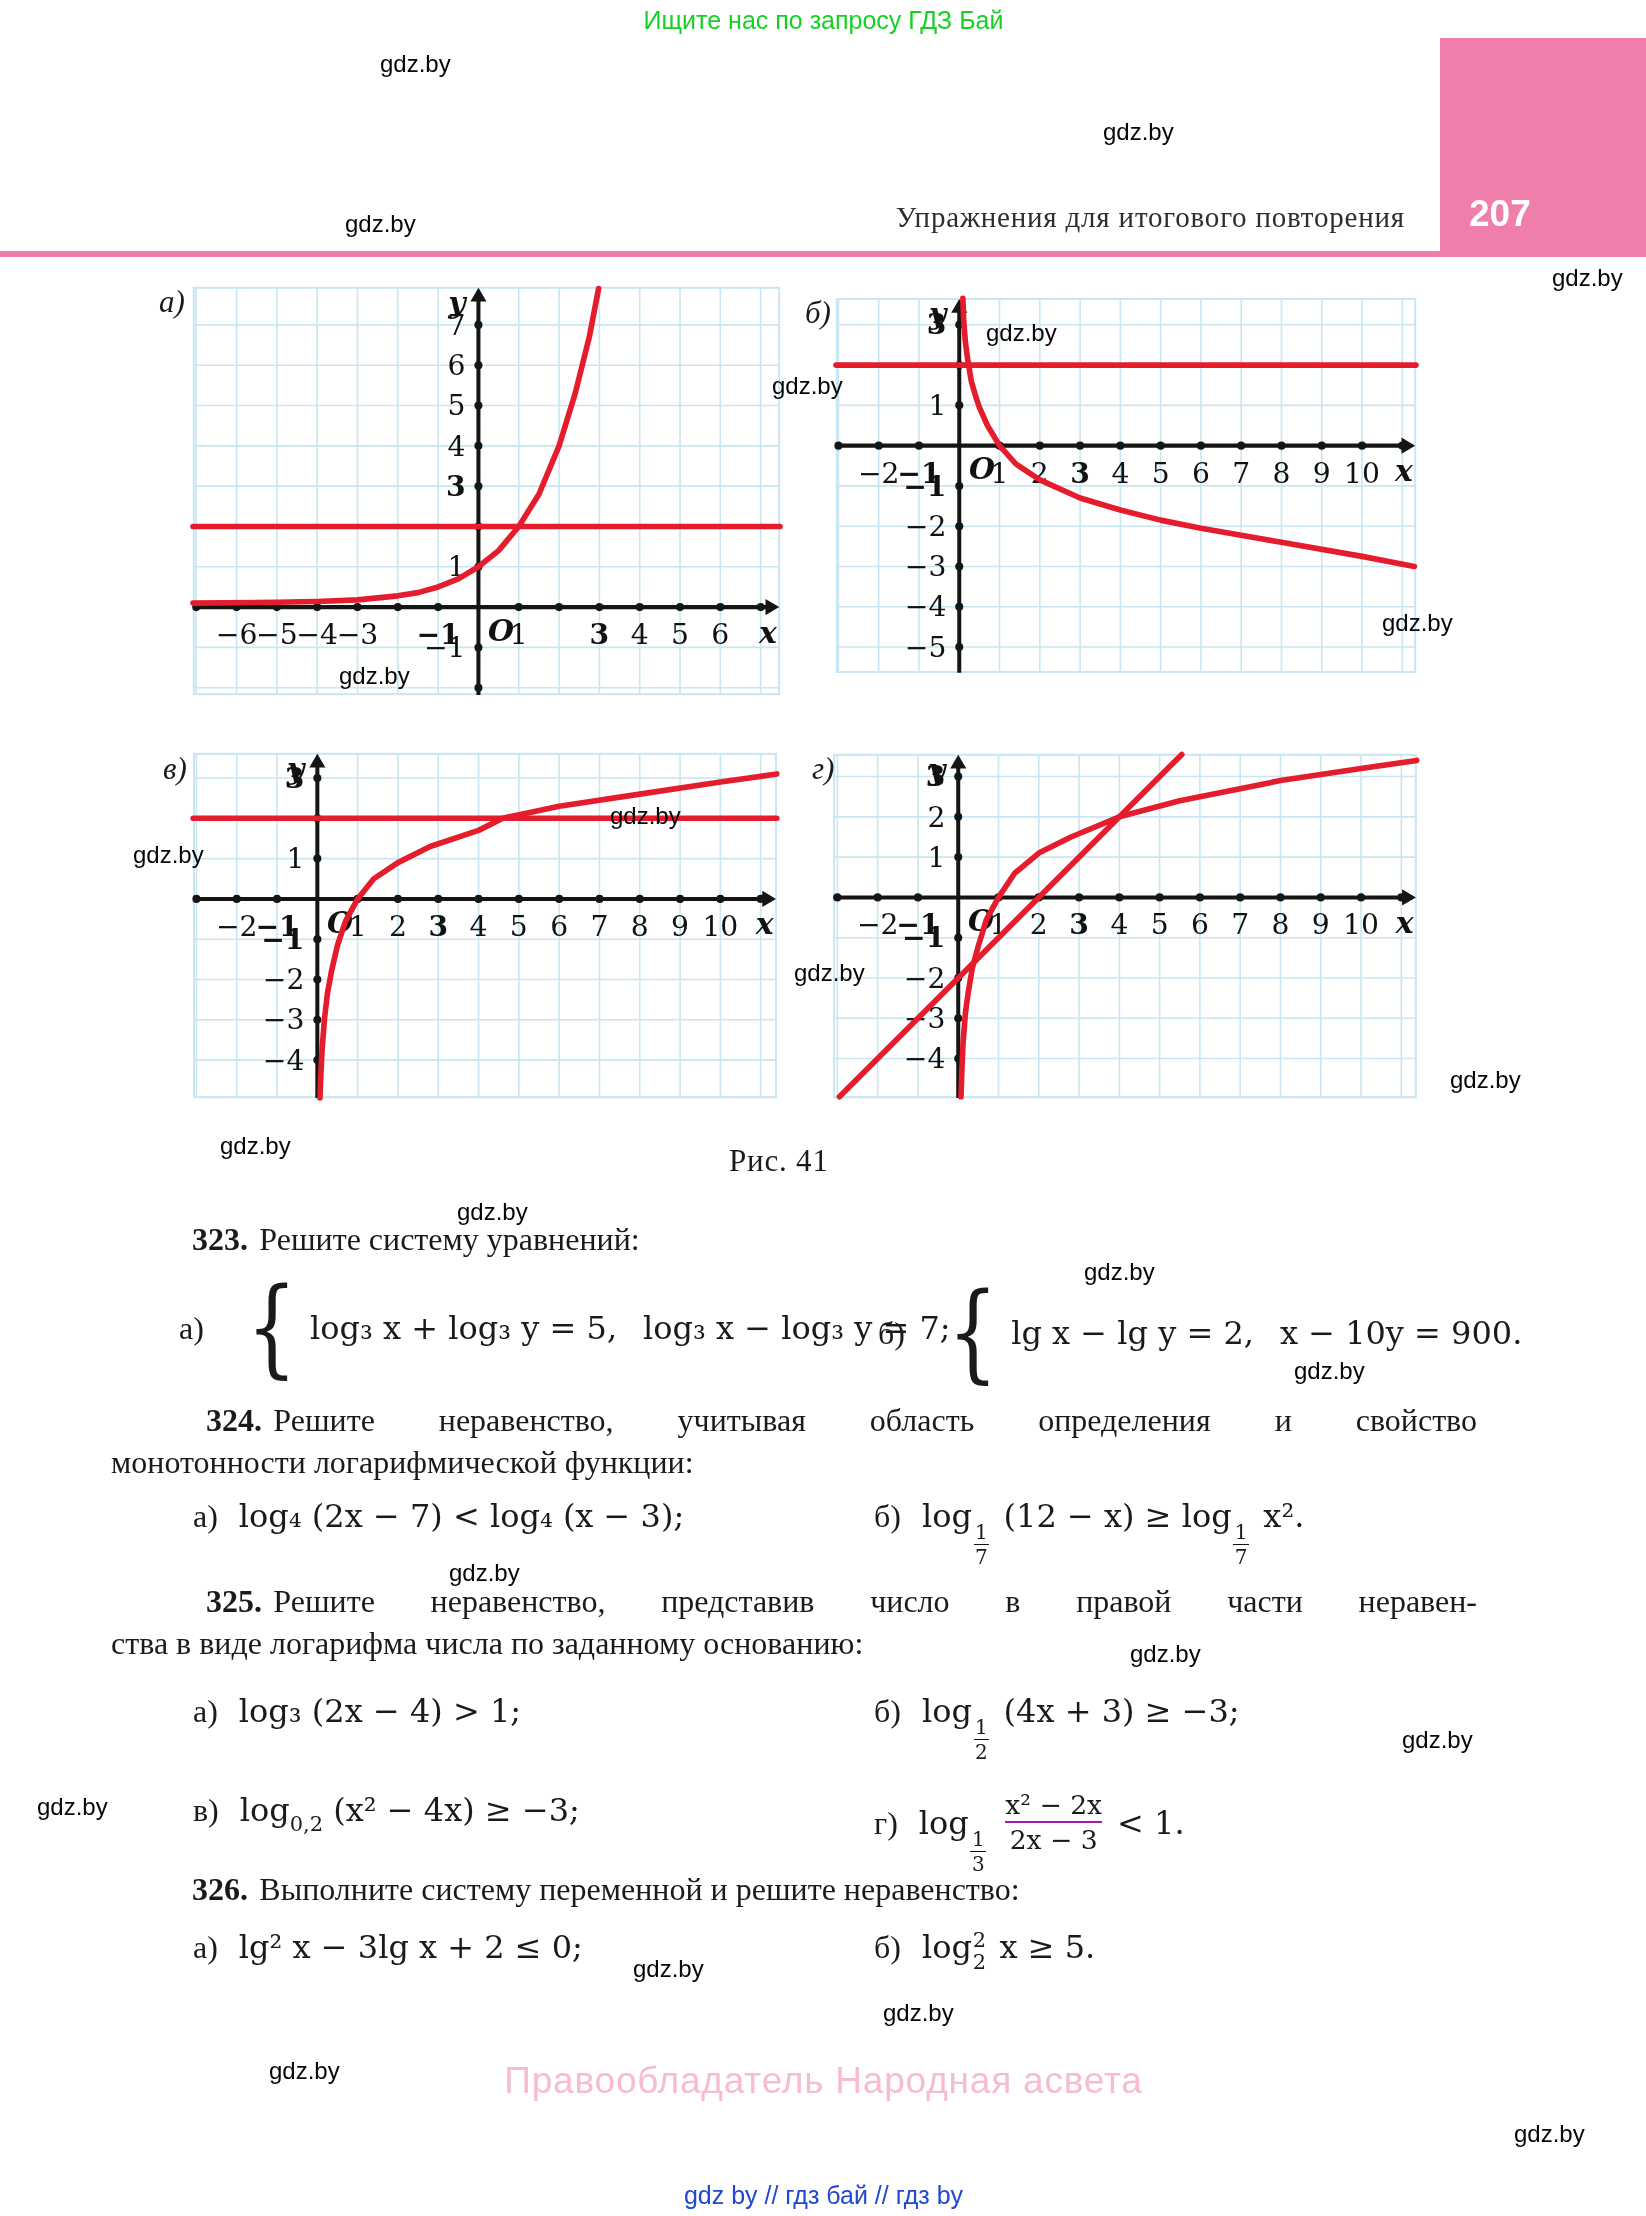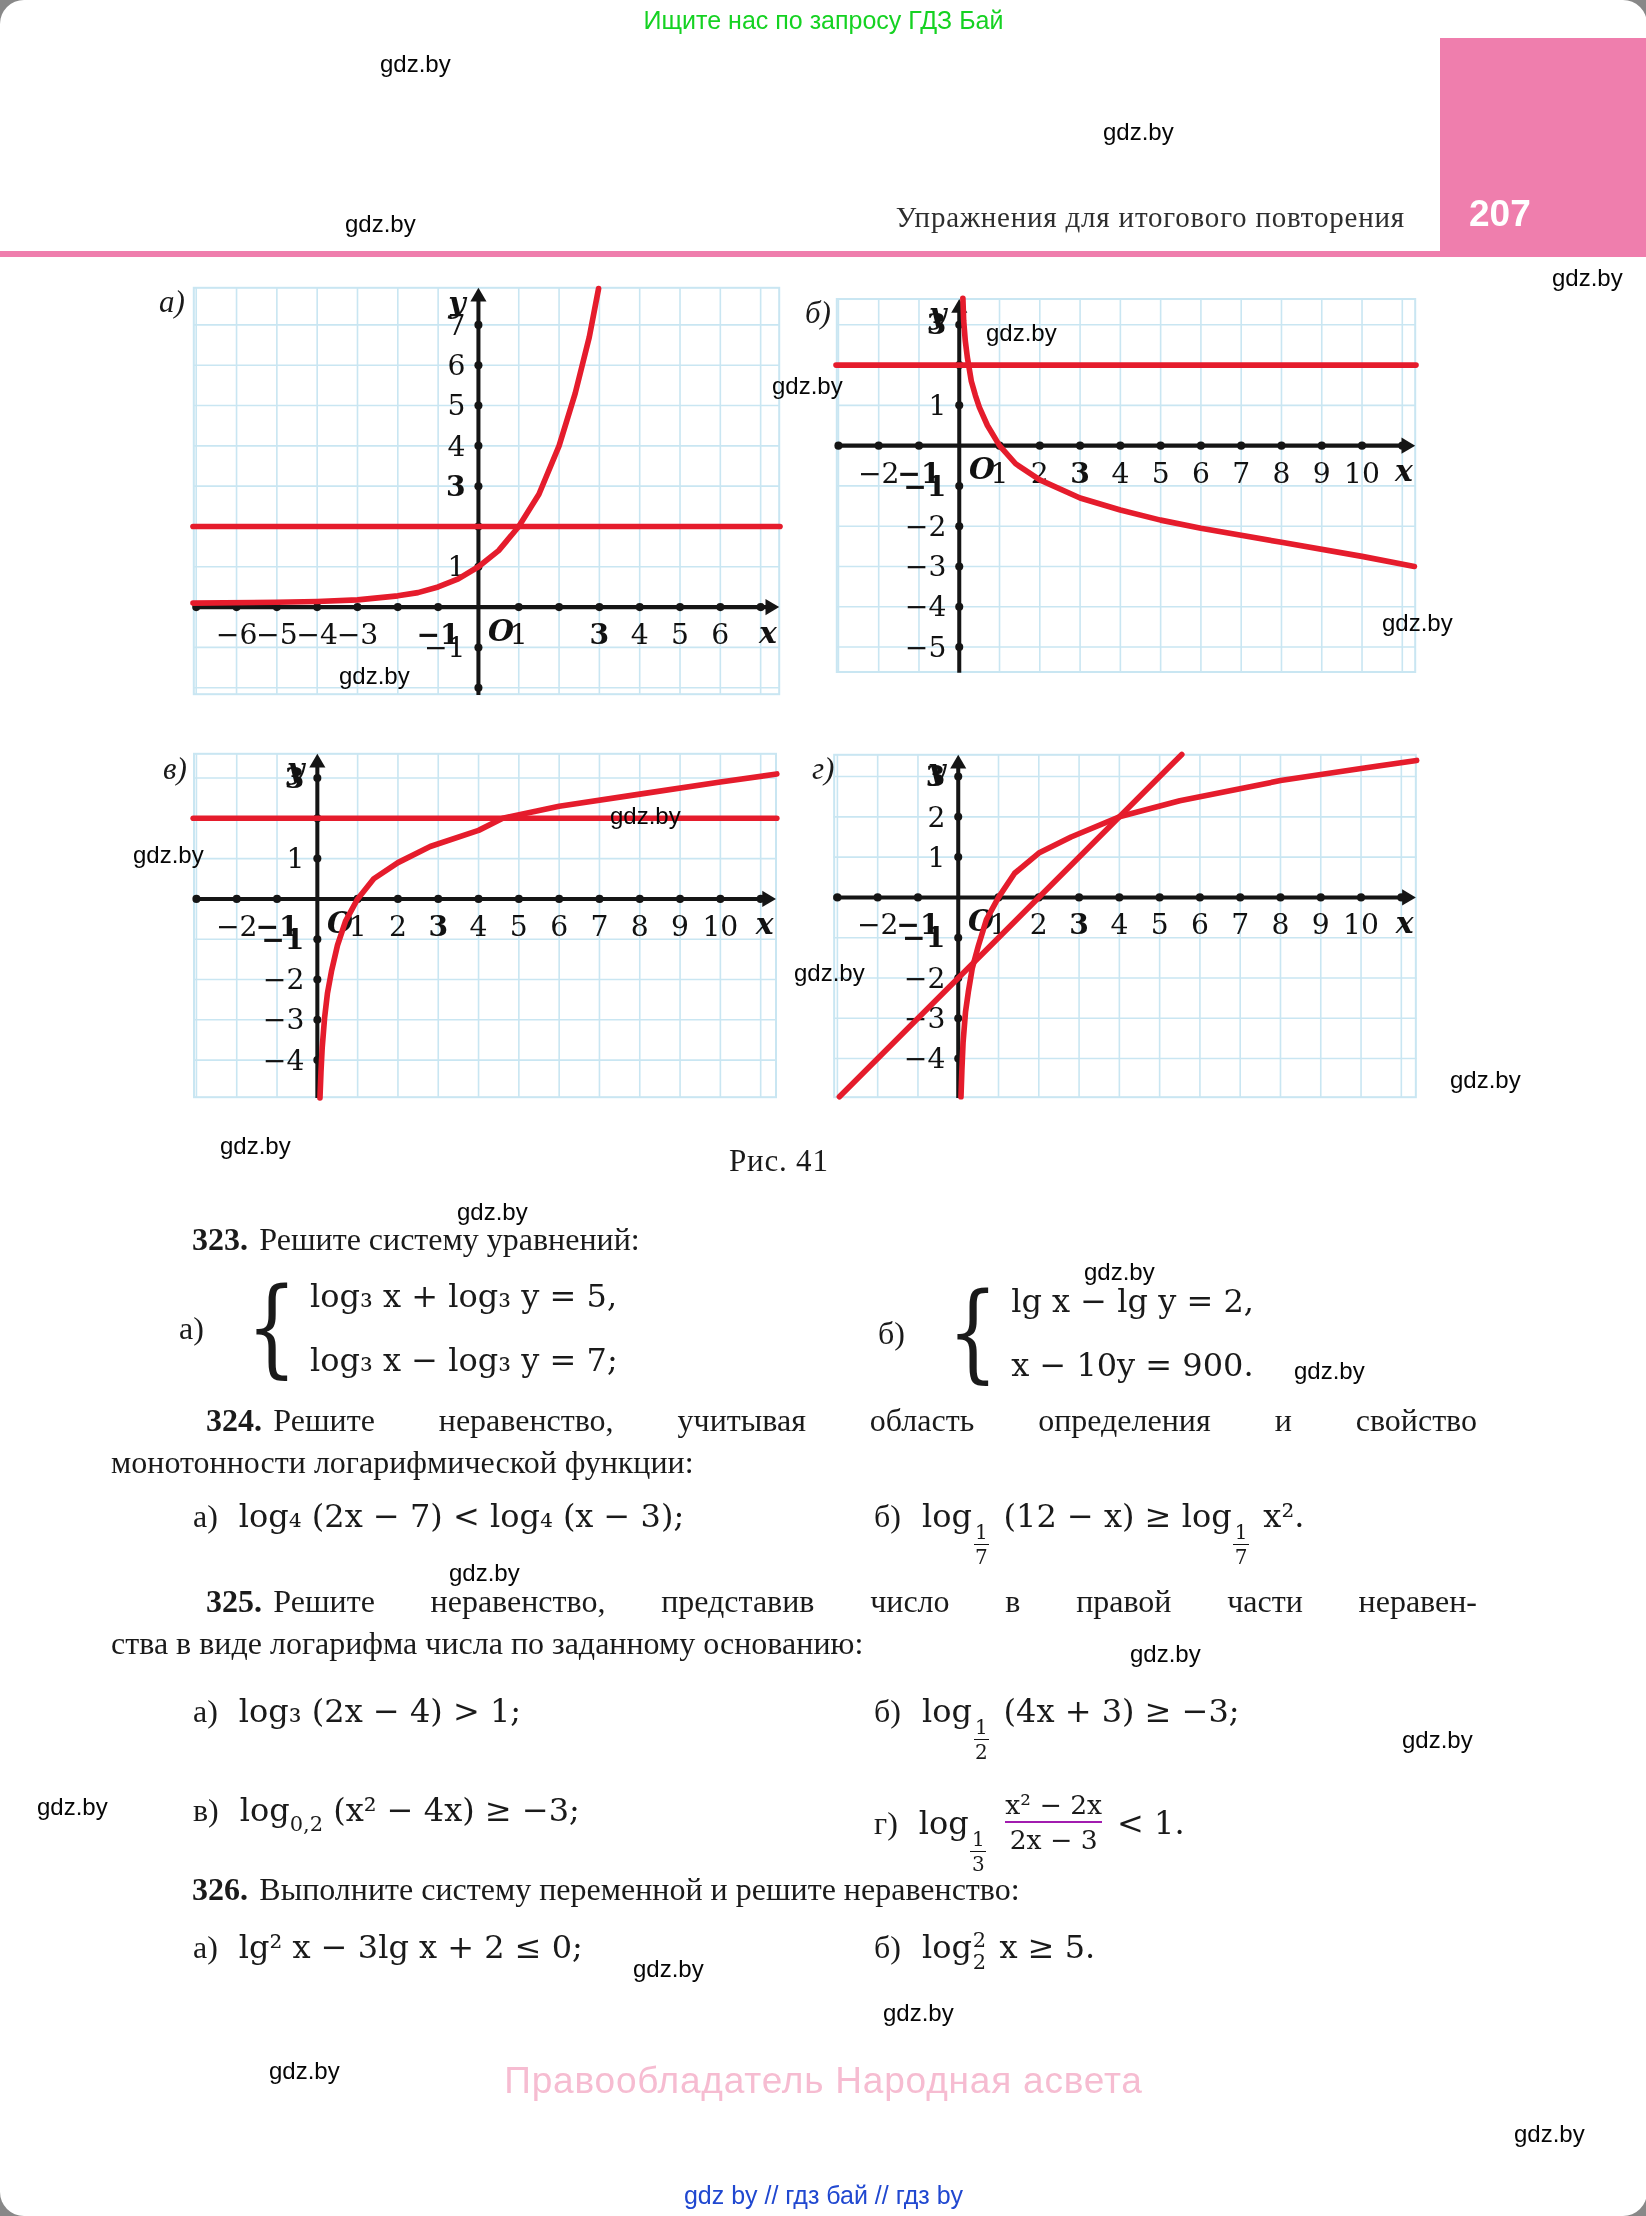--- a/index.html
+++ b/index.html
@@ -1,17 +1,17 @@
 <!DOCTYPE html>
 <html style="font-size:13px"><head>
 <meta charset="utf-8">
 <style>
   html,body{margin:0;padding:0;background:#888;}
   #page{position:relative;width:1647px;height:2216px;background:#ffffff;overflow:hidden;
-        font-family:"Liberation Serif", serif;color:#1a1a1a;border-radius:24px;}
+        font-family:"Liberation Serif", serif;color:#1a1a1a;}
   
   #banner{position:absolute;left:0;right:0;top:6.4px;text-align:center;
           font-family:"Liberation Sans", sans-serif;font-size:25px;font-weight:500;}
   
   .wm{position:absolute;font-family:"Liberation Sans", sans-serif;font-size:24px;color:#060606;z-index:30;white-space:nowrap;}
   
   #page-title{position:absolute;top:201px;right:242px;font-size:29px;color:#2e2e2e;letter-spacing:0.8px;white-space:nowrap;}
   #page-box{position:absolute;left:1440px;top:38px;width:206px;height:213px;z-index:5;}
   #page-num{position:absolute;left:29px;top:155px;font-family:"Liberation Sans", sans-serif;
             font-size:37px;font-weight:bold;color:#ffffff;}
@@ -27,21 +27,21 @@
   
   .pline{position:absolute;font-size:32px;white-space:nowrap;}
   .pnum{font-weight:bold;margin-right:11.3px;}
   .just{position:absolute;left:125px;width:1352px;font-size:32px;text-align:justify;text-align-last:justify;white-space:normal;}
   .indent{text-indent:81px;}
   .eqline{position:absolute;font-family:"DejaVu Serif", serif;font-size:32px;white-space:nowrap;}
   .plab{font-family:"Liberation Serif", serif;margin-right:21px;}
   .sys{position:absolute;display:flex;align-items:center;}
   .brace{font-family:"DejaVu Serif", serif;font-size:106px;font-weight:200;line-height:1;
          transform:scaleX(0.75);margin:0 4.8px 0 13px;}
-  .syscol{display:flex;flex-direction:column;gap:26px;}
+  .syscol{display:flex;flex-direction:row;gap:26px;}
   .eq{font-family:"DejaVu Serif", serif;font-size:32px;white-space:nowrap;}
   .sf{display:inline-block;vertical-align:-37px;font-size:20px;line-height:1.2;text-align:center;margin:0 4px 0 1.6px;font-family:"DejaVu Serif", serif;}
   .sf span{display:block;}
   .sf .den{border-top:1.6px solid #111;padding:0 1.6px;}
   .bf{display:inline-block;vertical-align:middle;font-size:26.6px;line-height:1.25;text-align:center;margin:0 15px;position:relative;top:-3.2px;}
   .bf span{display:block;}
   .bf .den{border-top:2px solid #a21caf;padding:0 4px;}
   .lsub{font-size:21px;vertical-align:-9.7px;font-family:"DejaVu Serif", serif;}
   .ss{display:inline-block;vertical-align:-11.3px;font-size:21px;line-height:1.05;text-align:left;margin:0 3.2px 0 0.8px;}
   .ss span{display:block;}

